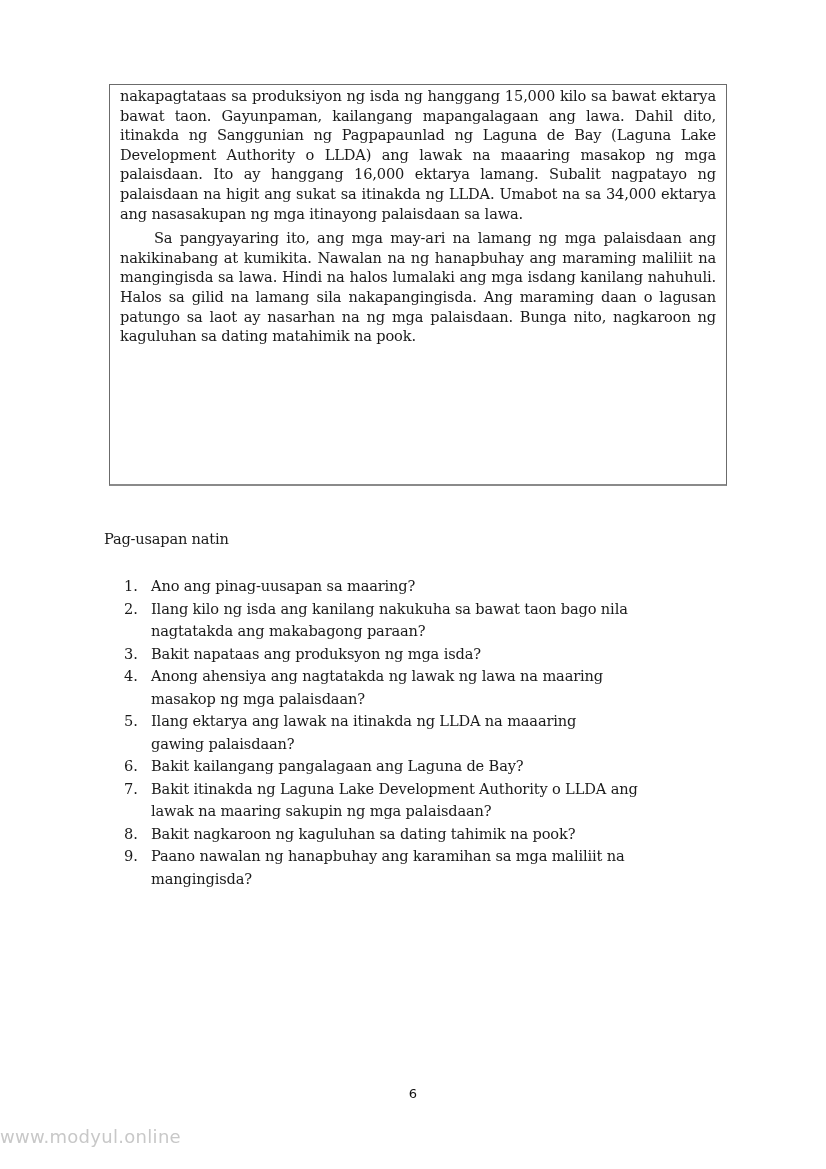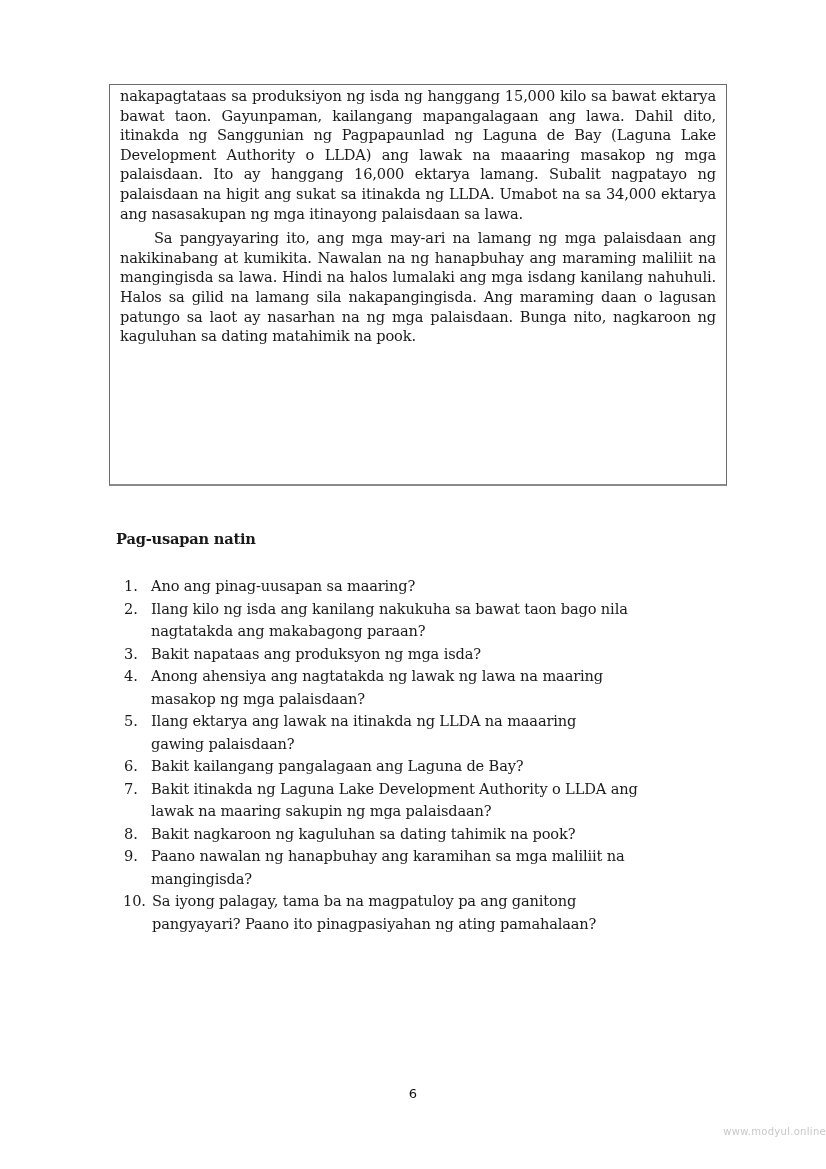--- a/index.html
+++ b/index.html
@@ -31,24 +31,24 @@
       font-size: 14.6px;
       line-height: 19.6px;
       text-align: justify;
       letter-spacing: -0.15px;
     }
     .story-box p.indent {
       text-indent: 34px;
     }
     .section-heading {
       position: absolute;
-      left: 116px;
+      left: 104px;
       top: 530px;
       font-size: 14.6px;
-      font-weight: bold;
+      font-weight: normal;
       margin: 0;
       letter-spacing: -0.2px;
     }
     .questions {
       position: absolute;
       left: 124px;
       top: 575px;
       width: 600px;
       margin: 0;
       padding: 0;
@@ -81,23 +81,23 @@
       text-align: center;
       font-family: "DejaVu Sans", "Liberation Sans", sans-serif;
       font-size: 13px;
       color: #111;
     }
     .watermark {
       position: absolute;
       left: 0;
       width: 826px;
       top: 1126px;
-      text-align: right;
+      text-align: left;
       font-family: "DejaVu Sans", "Liberation Sans", sans-serif;
-      font-size: 10px;
+      font-size: 18px;
       color: #c8c8c8;
       letter-spacing: 0.3px;
     }
   </style>
 </head>
 <body>
 
 <div class="story-box">
   <p>nakapagtataas sa produksiyon ng isda ng hanggang 15,000 kilo sa bawat ektarya bawat taon. Gayunpaman, kailangang mapangalagaan ang lawa. Dahil dito, itinakda ng Sanggunian ng Pagpapaunlad ng Laguna de Bay (Laguna Lake Development Authority o LLDA) ang lawak na maaaring masakop ng mga palaisdaan. Ito ay hanggang 16,000 ektarya lamang. Subalit nagpatayo ng palaisdaan na higit ang sukat sa itinakda ng LLDA. Umabot na sa 34,000 ektarya ang nasasakupan ng mga itinayong palaisdaan sa lawa.</p>
   <p class="indent">Sa pangyayaring ito, ang mga may-ari na lamang ng mga palaisdaan ang nakikinabang at kumikita. Nawalan na ng hanapbuhay ang maraming maliliit na mangingisda sa lawa. Hindi na halos lumalaki ang mga isdang kanilang nahuhuli. Halos sa gilid na lamang sila nakapangingisda. Ang maraming daan o lagusan patungo sa laot ay nasarhan na ng mga palaisdaan. Bunga nito, nagkaroon ng kaguluhan sa dating matahimik na pook.</p>
@@ -140,21 +140,16 @@
   </li>
   <li>
     <span class="num">8.</span>
     <span class="text">Bakit nagkaroon ng kaguluhan sa dating tahimik na pook?</span>
   </li>
   <li>
     <span class="num">9.</span>
     <span class="text">Paano nawalan ng hanapbuhay ang karamihan sa mga maliliit na
 mangingisda?</span>
   </li>
-  <li>
-    <span class="num wide">10.</span>
-    <span class="text">Sa iyong palagay, tama ba na magpatuloy pa ang ganitong
-pangyayari? Paano ito pinagpasiyahan ng ating pamahalaan?</span>
-  </li>
 </ol>
 
 <div class="page-number">6</div>
 <div class="watermark">www.modyul.online</div>
 
 </body></html>

